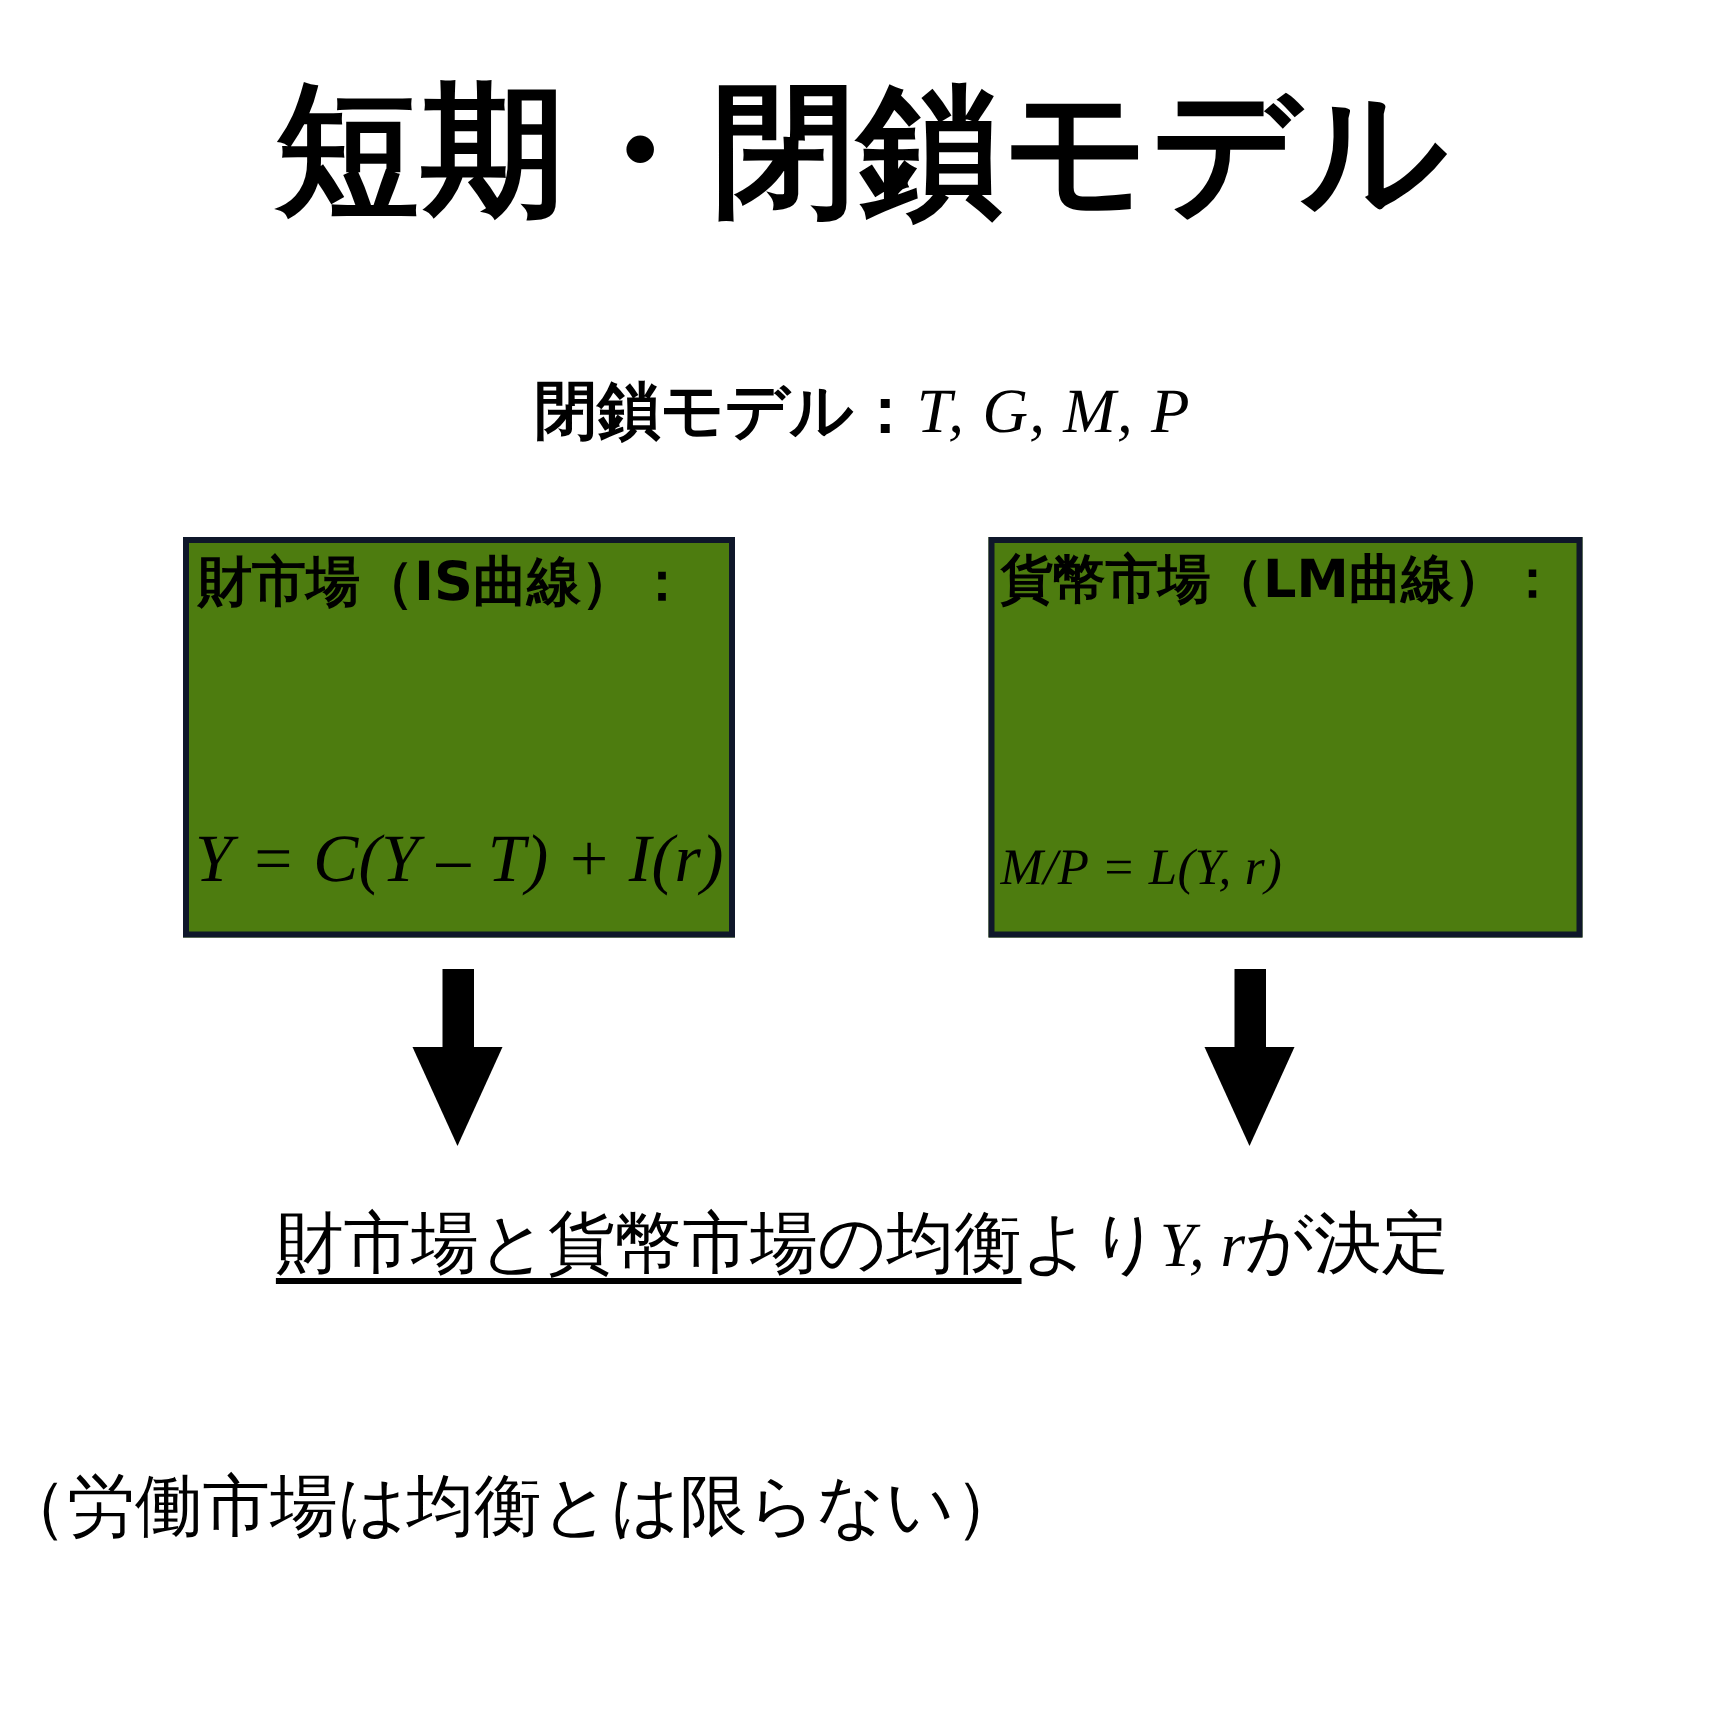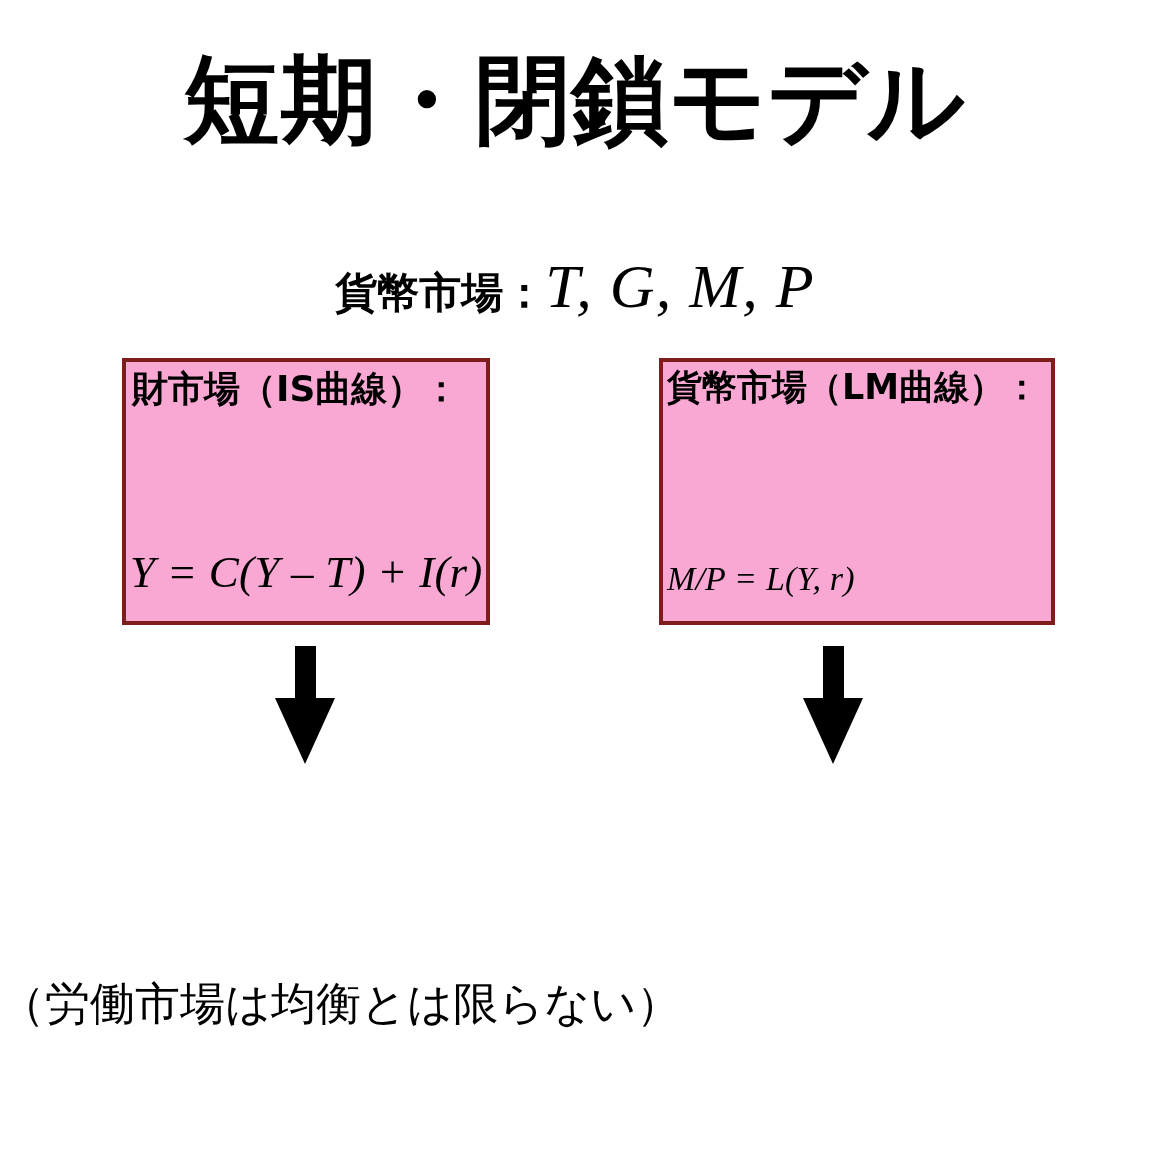--- a/index.html
+++ b/index.html
@@ -46,29 +46,29 @@
     font-family: "DejaVu Sans", "Liberation Sans", sans-serif;
     font-weight: 700;
     font-size: 42px;
     line-height: 1.25;
     white-space: nowrap;
   }
   .subtitle .vars {
     font-family: "Liberation Serif", "DejaVu Serif", serif;
     font-style: italic;
     font-weight: 400;
-    font-size: 62px;
+    font-size: 42px;
     letter-spacing: 0.02em;
   }
 
   
   .box {
     position: absolute;
-    border: 4px solid #7f1d1d;
-    background: #f9a8d4;
+    border: 4px solid #0f172a;
+    background: #4d7c0f;
     box-sizing: border-box;
     overflow: hidden;
   }
   #box-goods  { left: 122px; top: 358px; width: 368px; height: 267px; }
   #box-money  { left: 659px; top: 358px; width: 396px; height: 267px; }
 
   .box-header {
     position: absolute;
     left: 6px;
     top: 4px;
@@ -157,21 +157,21 @@
   }
 </style>
 </head>
 <body>
 
 <div class="slide">
 
   <div class="title">短期・閉鎖モデル</div>
 
   <div class="subtitle">
-    <span>貨幣市場：</span><span class="vars">T, G, M, P</span>
+    <span>閉鎖モデル：</span><span class="vars">T, G, M, P</span>
   </div>
 
   <div class="box" id="box-goods">
     <div class="box-header">財市場（IS曲線）：</div>
     <div class="box-eq">Y = C(Y – T) + I(r) + G</div>
   </div>
 
   <div class="box" id="box-money">
     <div class="box-header">貨幣市場（LM曲線）：</div>
     <div class="box-eq">M/P = L(Y, r)</div>
@@ -180,16 +180,19 @@
   <div class="arrow" id="arrow-goods">
     <div class="shaft"></div>
     <div class="head"></div>
   </div>
 
   <div class="arrow" id="arrow-money">
     <div class="shaft"></div>
     <div class="head"></div>
   </div>
 
+  <div class="concl">
+    <span class="underlined">財市場と貨幣市場の均衡</span><span>より</span><span class="vars">Y, r</span><span>が決定</span>
+  </div>
 
   <div class="note">（労働市場は均衡とは限らない）</div>
 
 </div>
 
 </body></html>

